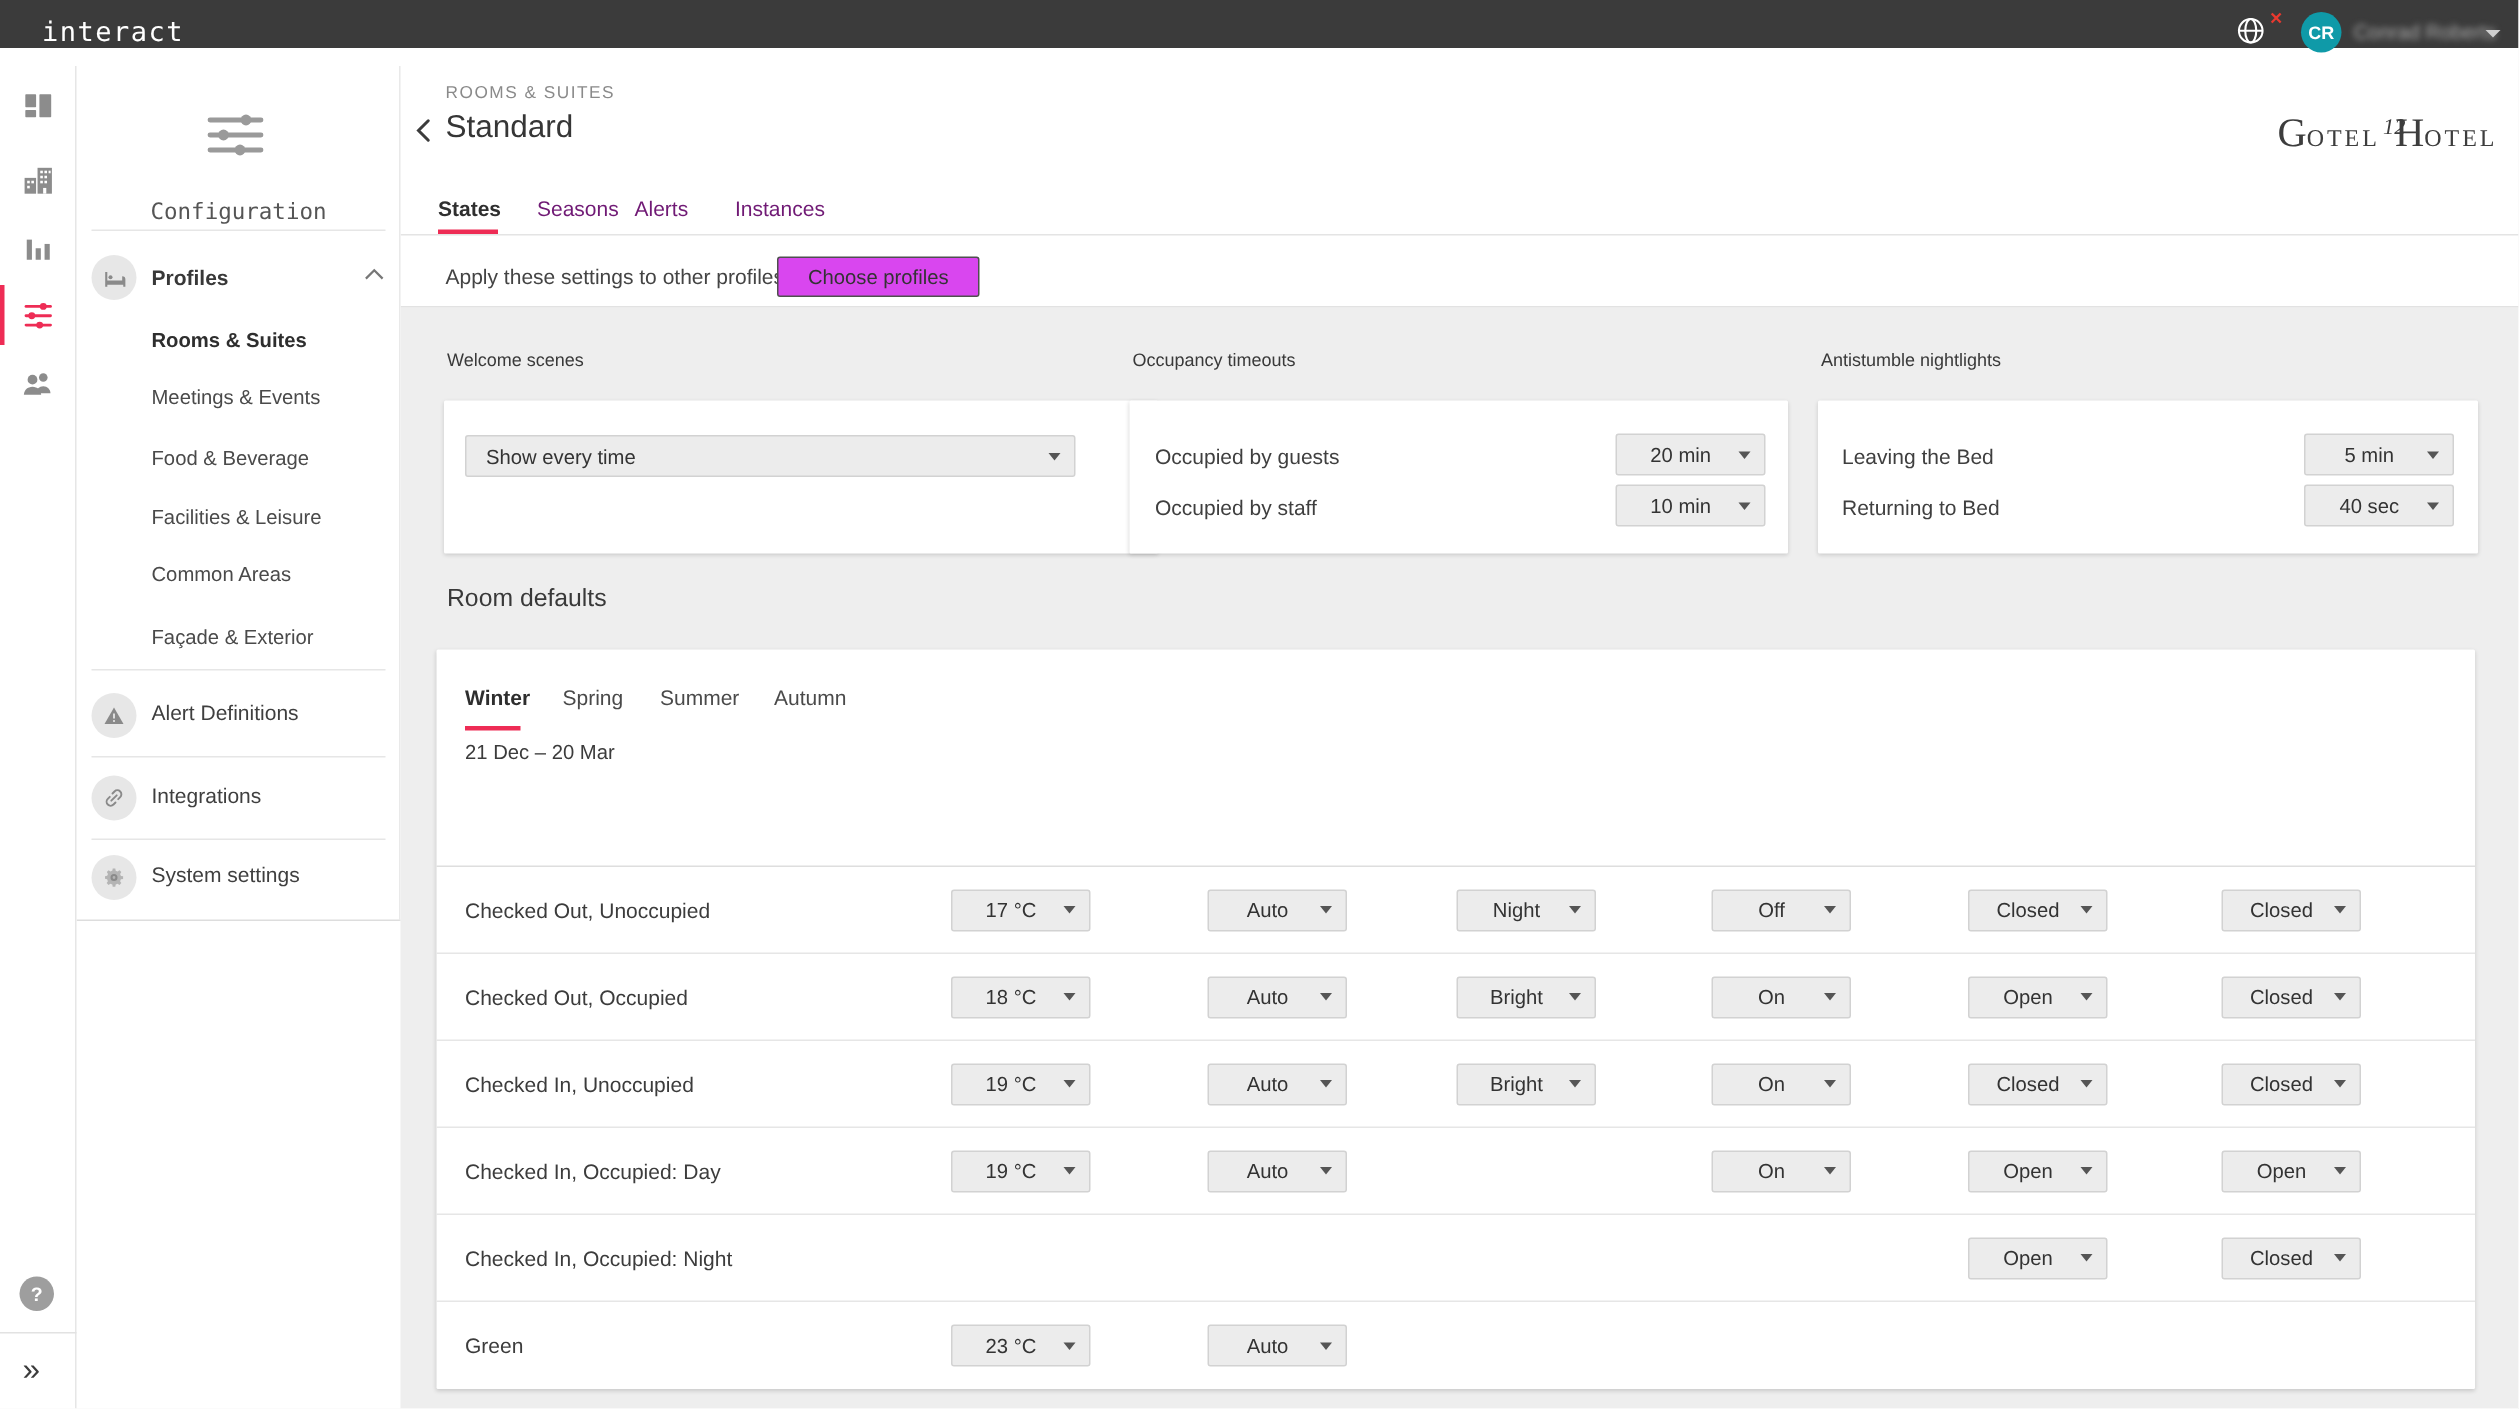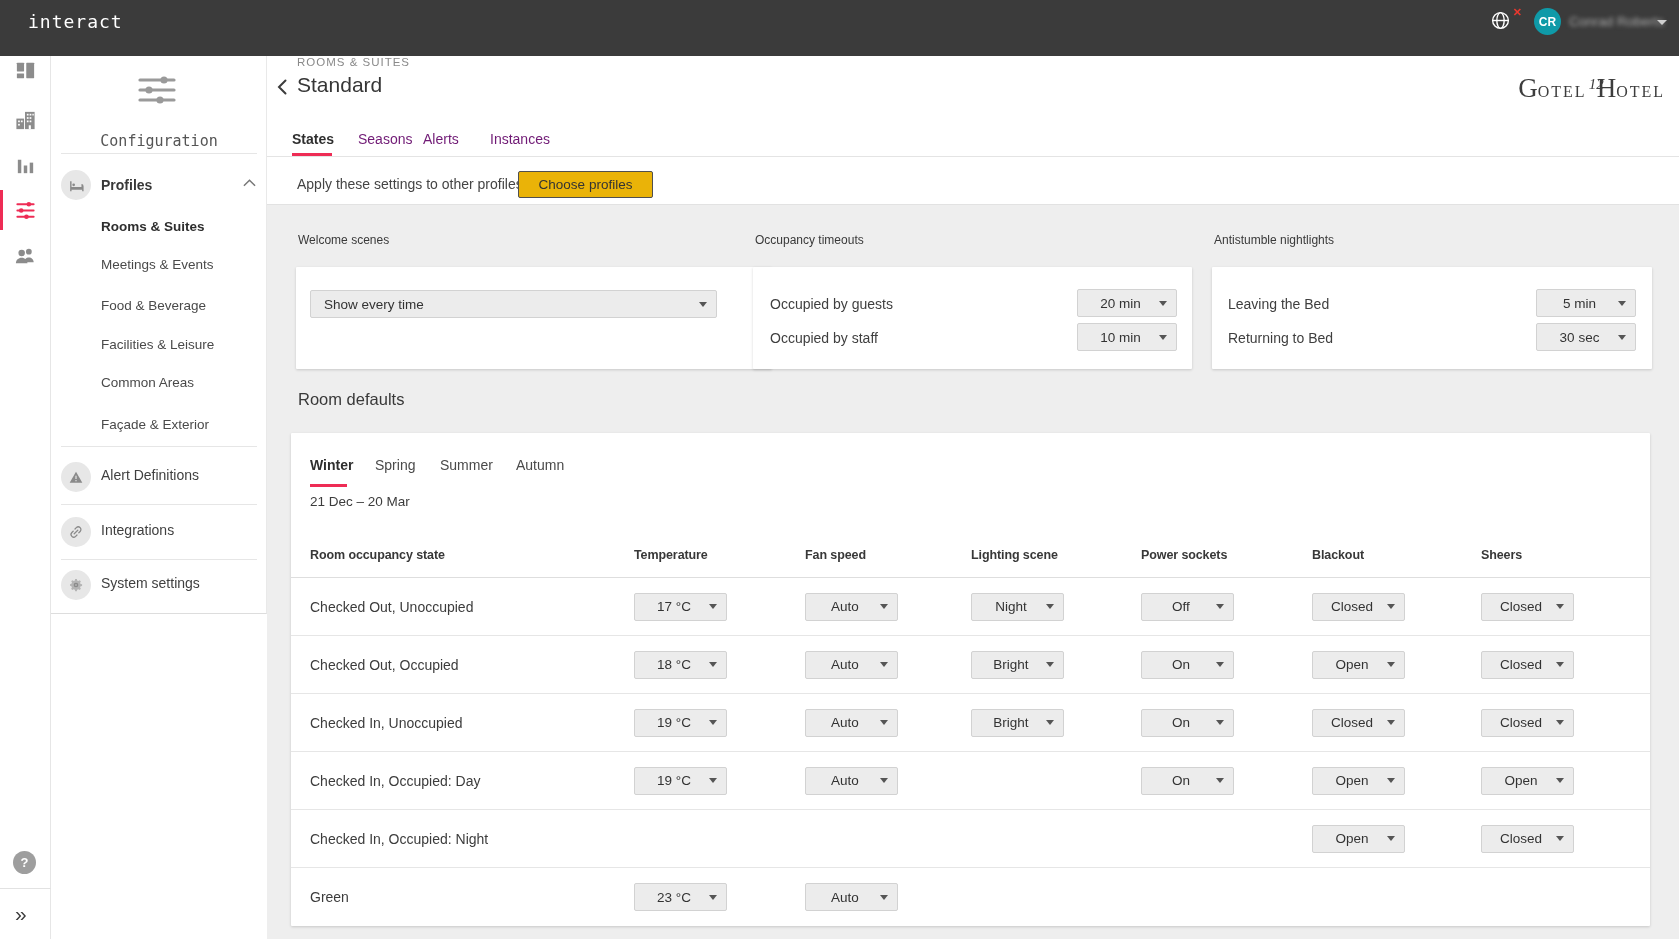--- a/index.html
+++ b/index.html
@@ -1,21 +1,21 @@
 <!DOCTYPE html>
 <html><head>
 <meta charset="utf-8">
 <style>
   * { margin:0; padding:0; box-sizing:border-box; }
   html,body { width:1679px; height:939px; overflow:hidden; font-family:"Liberation Sans", sans-serif; background:#fff; }
   .abs { position:absolute; }
   #stage { position:relative; width:1679px; height:939px; }
 
   
-  #topbar { left:0; top:0; width:1679px; height:56px; background:#3b3b3b; z-index:30; }
+  #topbar { left:0; top:0; width:1679px; height:32px; background:#3b3b3b; z-index:30; }
   #logo { left:28px; top:11px; color:#fff; font-family:"DejaVu Sans Mono", monospace; font-size:18px; letter-spacing:1px; }
   #globe-wrap { left:1490px; top:10px; width:30px; height:26px; }
   #globe-badge { right:-2px; top:-4px; color:#e8392f; font-size:11px; font-weight:bold; }
   #avatar { left:1534px; top:8px; width:27px; height:27px; border-radius:50%; background:#0f9aa8; color:#fff; font-size:12px; font-weight:bold; display:flex; align-items:center; justify-content:center; }
   #user-name { left:1569px; top:14px; color:#a9a9a9; font-size:13.5px; filter:blur(2.2px); }
   #user-caret { left:1657px; top:20px; width:0; height:0; border-left:5px solid transparent; border-right:5px solid transparent; border-top:5px solid #cfcfcf; }
 
   
   #rail { left:0; top:44px; width:51px; height:895px; background:#fff; border-right:1px solid #e6e6e6; z-index:20; }
   .rail-ic { left:14px; width:23px; height:23px; }
@@ -43,21 +43,21 @@
   #page-title { left:30px; top:29px; font-size:21px; color:#363636; }
   #brand { right:14px; top:29px; font-family:"Liberation Serif", serif; color:#3d3d3d; white-space:nowrap; }
   #brand .cap { font-size:27px; }
   #brand .rest { font-size:16px; letter-spacing:2px; }
   #brand .flourish { font-style:italic; font-size:15px; position:relative; top:-8px; margin:0 -7px 0 2px; }
   .tab { top:87px; font-size:14px; color:#701a75; cursor:pointer; }
   .tab.active { font-weight:bold; color:#2f2f2f; }
   #tab-underline { left:25px; top:109px; width:40px; height:3px; background:#ee2c55; }
   #tabs-divider { left:0; top:112px; width:1412px; height:1px; background:#e4e4e4; }
   #apply-text { left:30px; top:132px; font-size:14px; color:#444; }
-  #choose-btn { left:251px; top:127px; width:135px; height:27px; background:#eab308; border:1px solid #4f4f4f; border-radius:2px; font-size:13.5px; color:#333; display:flex; align-items:center; justify-content:center; cursor:pointer; }
+  #choose-btn { left:251px; top:127px; width:135px; height:27px; background:#d946ef; border:1px solid #4f4f4f; border-radius:2px; font-size:13.5px; color:#333; display:flex; align-items:center; justify-content:center; cursor:pointer; }
 
   .sec-title { top:189px; font-size:12px; color:#393939; }
   .card { background:#fff; box-shadow:0 1px 3px rgba(0,0,0,.16); border-radius:1px; }
   #card-welcome { left:29px; top:223px; width:476px; height:102px; }
   #card-occ { left:486px; top:223px; width:439px; height:102px; }
   #card-night { left:945px; top:223px; width:440px; height:102px; }
   .fld-lab { font-size:14px; color:#3f3f3f; }
 
   .ddl { background:#ececec; border:1px solid #d2d2d2; border-radius:2px; height:28px; display:flex; align-items:center; cursor:pointer; }
   .ddl-val { flex:1; text-align:center; font-size:13.5px; color:#333; padding-left:4px; }
@@ -263,43 +263,34 @@
     </div>
 
     <div id="card-night" class="abs card">
       <div class="abs fld-lab" style="left:16px; top:29px;">Leaving the Bed</div>
       <div class="abs ddl" style="left:324px; top:22px; width:100px;">
         <span class="ddl-val">5 min</span>
           <span class="caret"></span>
       </div>
       <div class="abs fld-lab" style="left:16px; top:63px;">Returning to Bed</div>
       <div class="abs ddl" style="left:324px; top:56px; width:100px;">
-        <span class="ddl-val">30 sec</span>
+        <span class="ddl-val">40 sec</span>
           <span class="caret"></span>
       </div>
     </div>
 
     <div id="rd-title" class="abs">Room defaults</div>
     <div id="rd-card" class="abs card">
       <div class="abs season active" style="left:19px">Winter</div>
       <div class="abs season" style="left:84px">Spring</div>
       <div class="abs season" style="left:149px">Summer</div>
       <div class="abs season" style="left:225px">Autumn</div>
       <div id="season-underline" class="abs"></div>
       <div id="rd-date" class="abs">21 Dec – 20 Mar</div>
 
-      <div id="rd-head" class="abs t-grid">
-        <div class="col-h first">Room occupancy state</div>
-        <div class="col-h">Temperature</div>
-        <div class="col-h">Fan speed</div>
-        <div class="col-h">Lighting scene</div>
-        <div class="col-h">Power sockets</div>
-        <div class="col-h">Blackout</div>
-        <div class="col-h">Sheers</div>
-      </div>
       <div id="rd-head-divider" class="abs"></div>
 
       <div id="rd-rows" class="abs">
 
         <div class="t-grid t-row">
           <div class="state-lab">Checked Out, Unoccupied</div>
           <div class="cell">
               <div class="ddl">
                 <span class="ddl-val">17 °C</span>
                 <span class="caret"></span>

